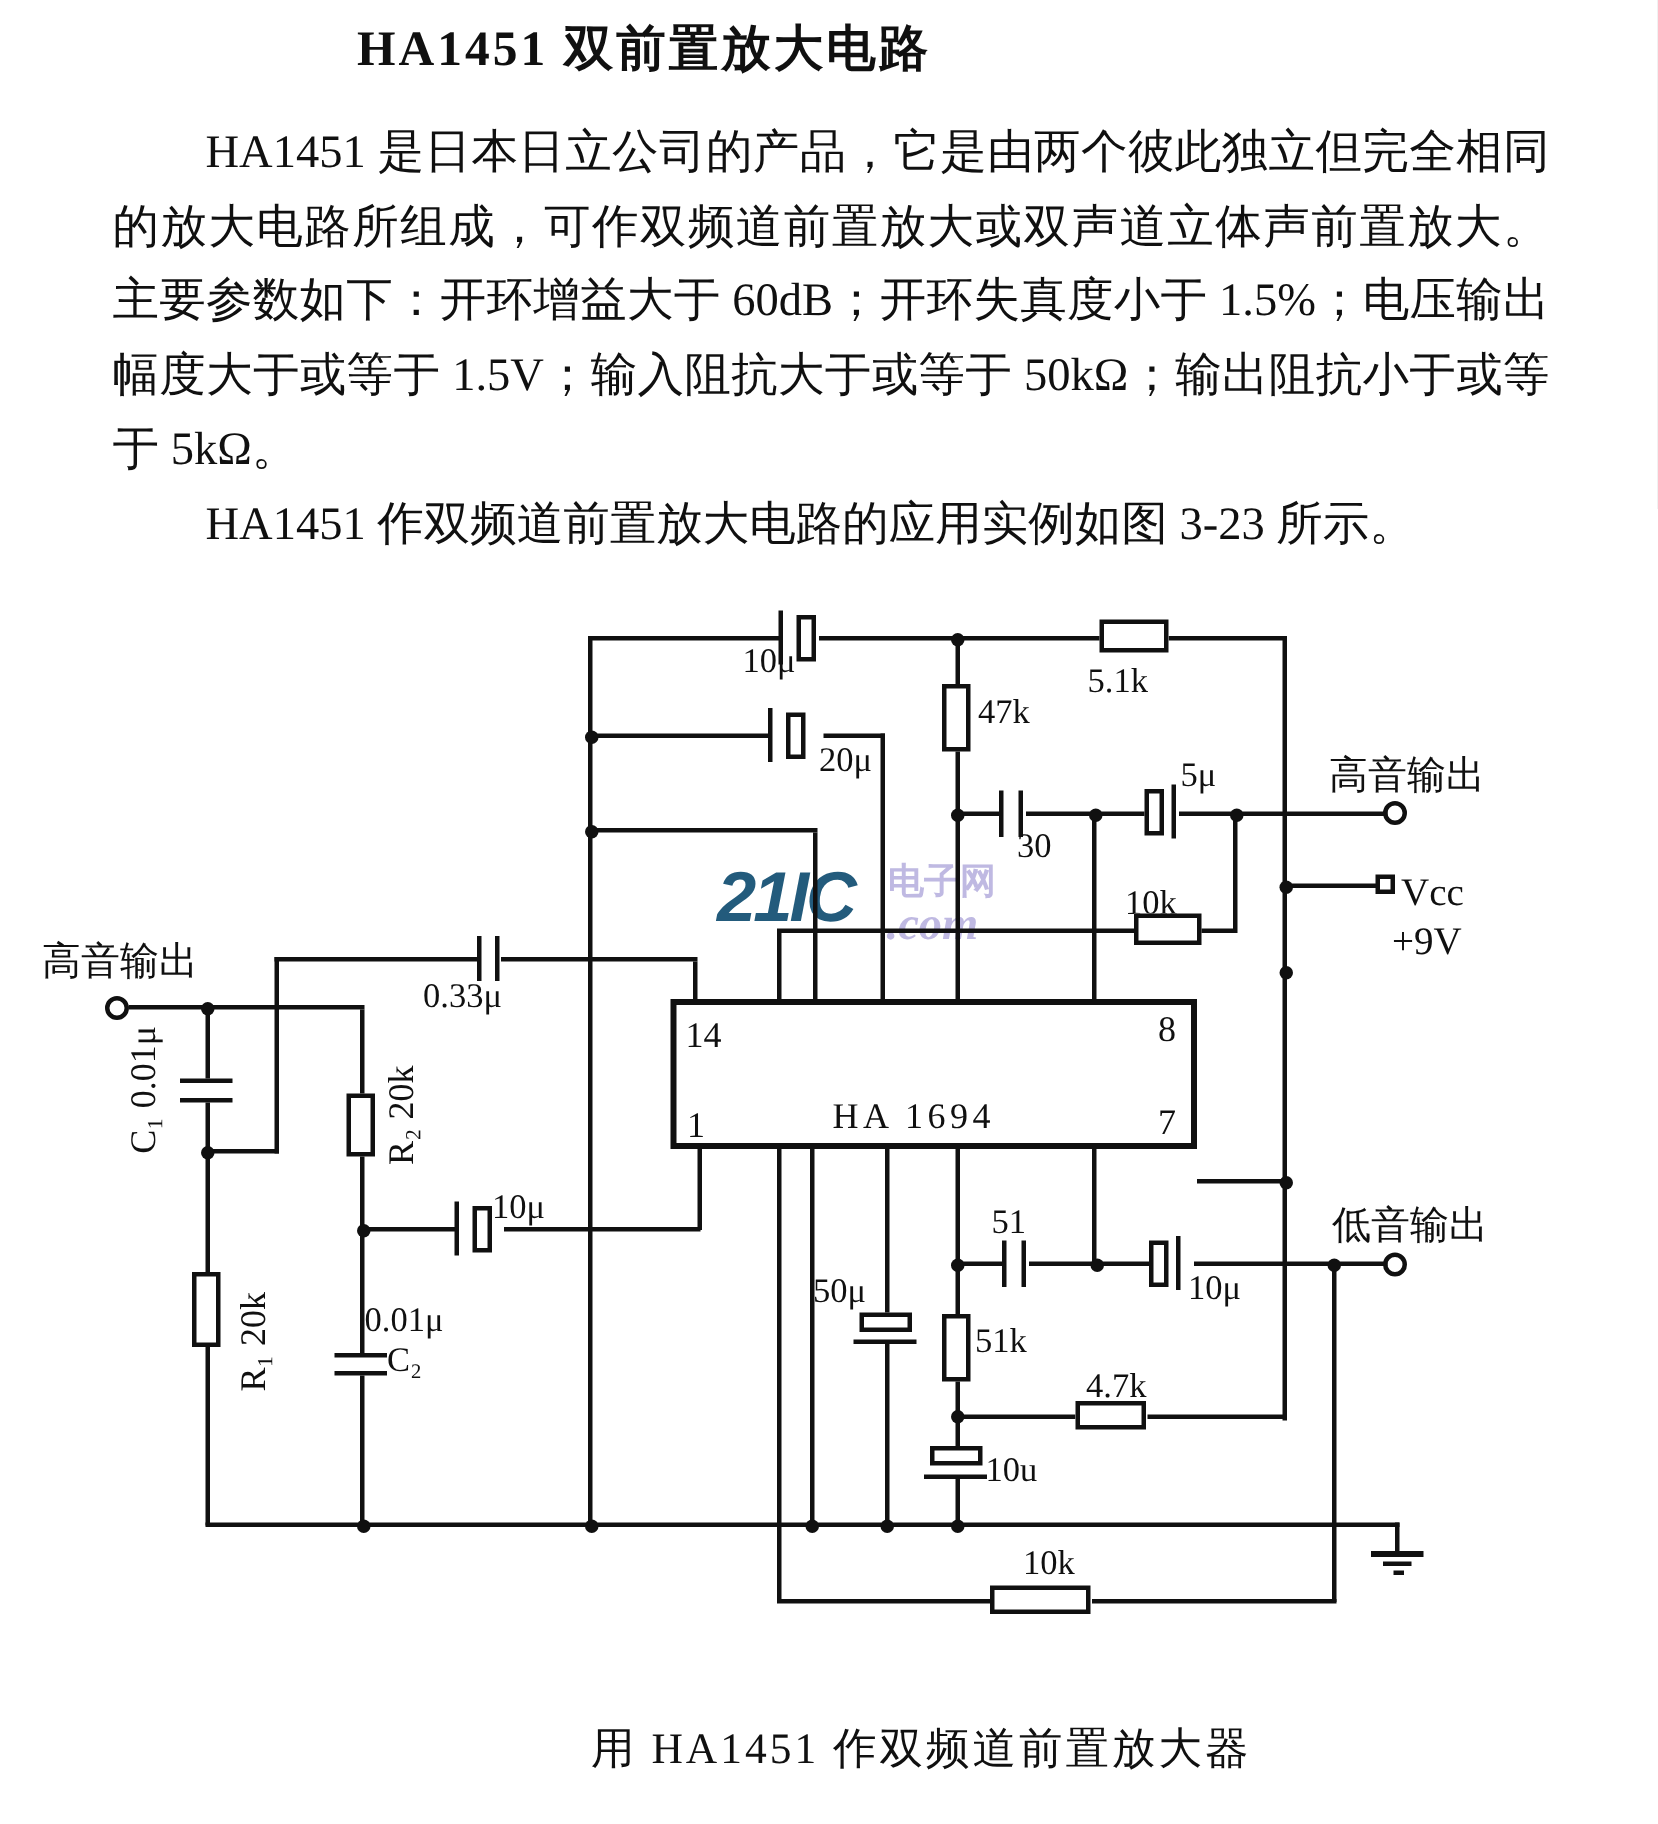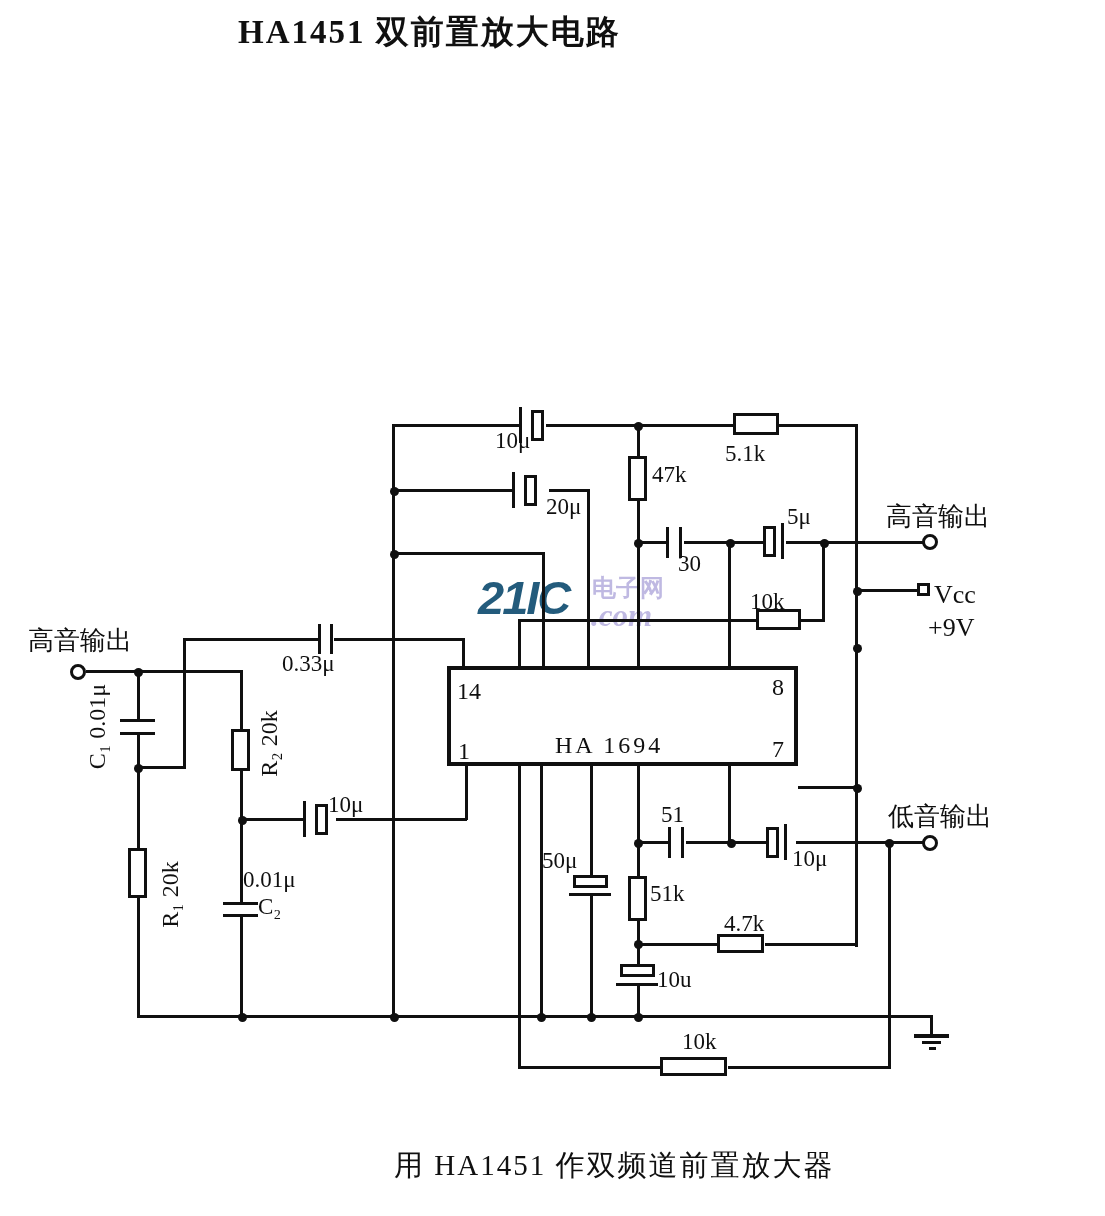--- a/index.html
+++ b/index.html
@@ -37,20 +37,22 @@
   .caption{position:absolute;left:394px;top:1146px;font-size:29px;letter-spacing:2px;}
 </style>
 </head>
 <body>
 
 <div class="page">
 
   <h1 class="page-title">HA1451 双前置放大电路</h1>
 
   <div class="textblock">
+    <p>HA1451 是日本日立公司的产品，它是由两个彼此独立但完全相同的放大电路所组成，可作双频道前置放大或双声道立体声前置放大。主要参数如下：开环增益大于 60dB；开环失真度小于 1.5%；电压输出幅度大于或等于 1.5V；输入阻抗大于或等于 50kΩ；输出阻抗小于或等于 5kΩ。</p>
+    <p>HA1451 作双频道前置放大电路的应用实例如图 3-23 所示。</p>
   </div>
 
   <div id="schem" style="position:absolute;left:0;top:0;width:1105px;height:1216px;">
 
     <div class="ic">
       <span style="left:6px;top:8px;">14</span>
       <span style="right:10px;top:4px;">8</span>
       <span style="left:7px;top:68px;">1</span>
       <span style="right:10px;top:66px;">7</span>
       <span style="left:104px;top:62px;letter-spacing:3px;">HA 1694</span>

